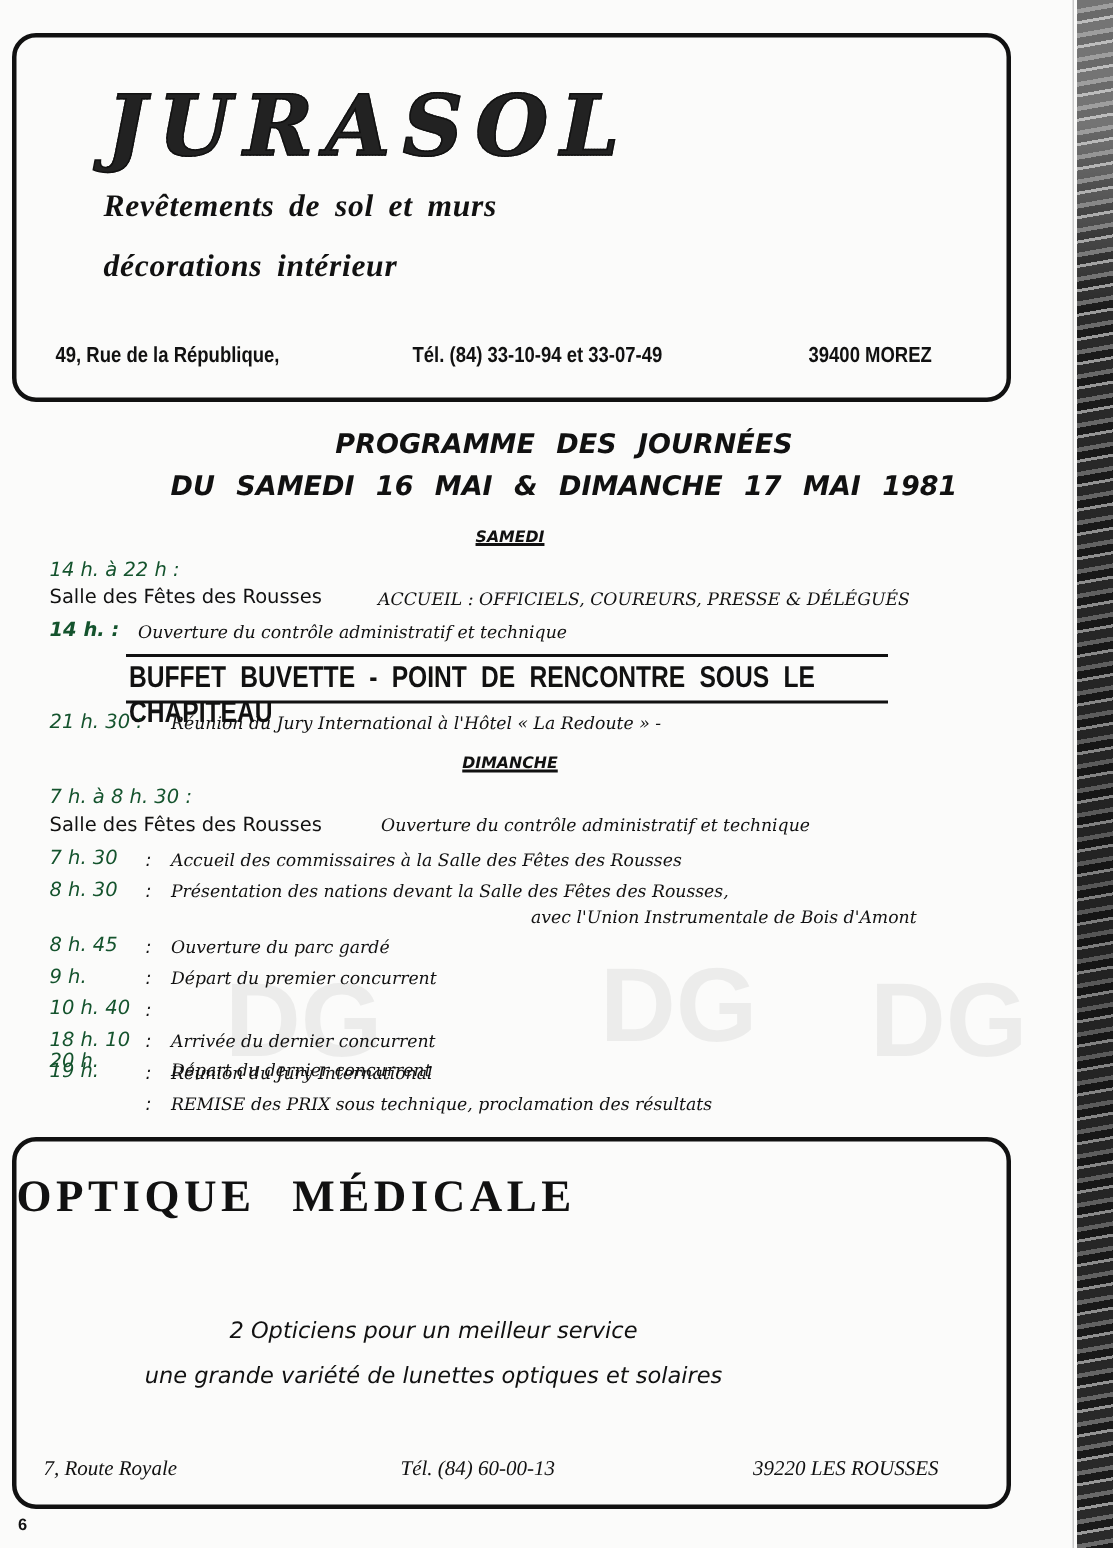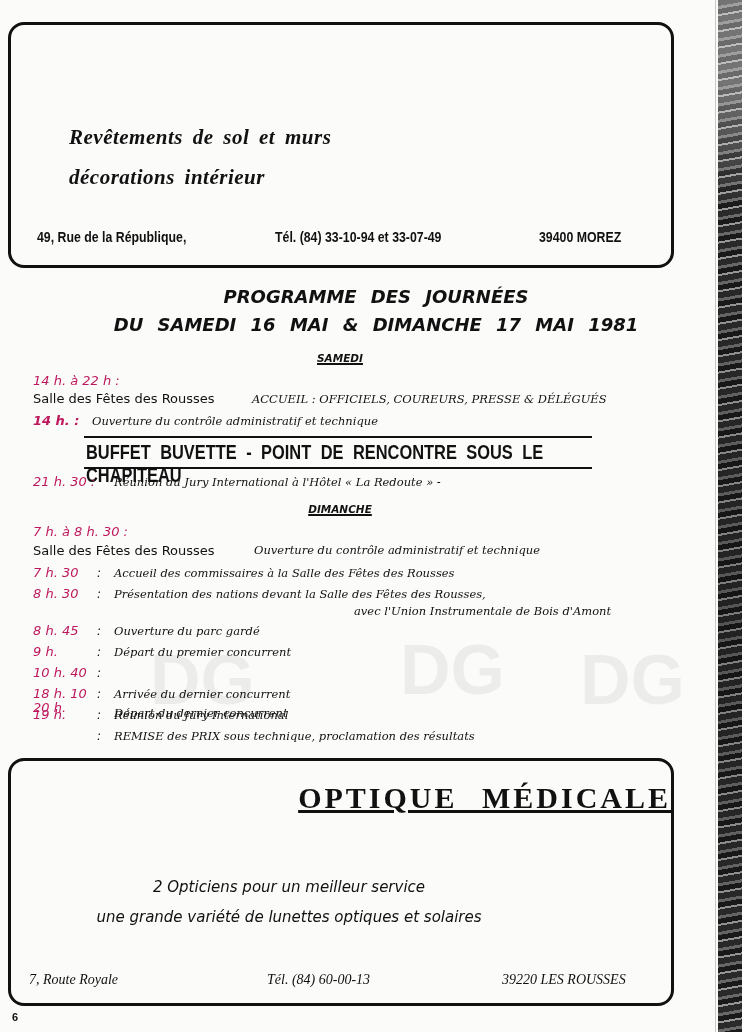--- a/index.html
+++ b/index.html
@@ -53,41 +53,41 @@
     font-family: "DejaVu Sans", sans-serif; font-weight: bold; font-style: italic;
     font-size: 18px; word-spacing: 8px; padding-left: 36px;
   }
   .section-head {
     position: absolute; left: 0; width: 680px; text-align: center;
     font-family: "DejaVu Sans", sans-serif; font-weight: bold; font-style: italic;
     font-size: 10.5px; text-decoration: underline; text-decoration-thickness: 2px;
   }
   .time {
     position: absolute; font-family: "DejaVu Sans", sans-serif; font-style: italic;
-    font-size: 13px; color: #be185d;
+    font-size: 13px; color: #14532d;
   }
   .venue {
     position: absolute; font-family: "DejaVu Sans", sans-serif; font-size: 13px;
   }
   .desc {
     position: absolute; font-family: "DejaVu Serif", serif; font-style: italic;
     font-size: 11.5px;
   }
   .colon { position: absolute; font-family: "DejaVu Sans", sans-serif; font-style: italic; font-size: 12px; }
 
   .buffet-rule { position: absolute; left: 84px; width: 508px; height: 2px; background: #111; }
   .buffet {
     position: absolute; left: 86px; top: 441px; font-family: "Liberation Sans", sans-serif;
     font-weight: bold; font-size: 20px; word-spacing: 6px;
     transform: scaleX(0.82); transform-origin: left;
   }
 
   .optique-title {
-    position: absolute; left: 0; width: 660px; text-align: right; top: 20px;
-    font-family: "Liberation Serif", serif; font-weight: bold; font-size: 30px; letter-spacing: 3px; word-spacing: 14px; text-decoration: underline;
+    position: absolute; left: 0; width: 660px; text-align: left; top: 20px;
+    font-family: "Liberation Serif", serif; font-weight: bold; font-size: 30px; letter-spacing: 3px; word-spacing: 14px;
   }
   .optique-sub {
     position: absolute; left: 0; width: 660px; text-align: center; top: 70px;
     font-family: "DejaVu Sans", sans-serif; font-size: 18px;
   }
   .optique-tag {
     position: absolute; left: 0; width: 556px; text-align: center;
     font-family: "DejaVu Sans", sans-serif; font-style: italic; font-size: 15px;
   }
   .optique-foot {
@@ -99,20 +99,21 @@
 <body>
 
 <div class="ghost" style="left:400px;top:630px;font-size:70px;">DG</div>
 <div class="ghost" style="left:580px;top:640px;font-size:70px;">DG</div>
 <div class="ghost" style="left:150px;top:640px;font-size:70px;">DG</div>
 
 <div class="edge-line"></div>
 <div class="photo-strip"></div>
 
 <div class="box" id="jurasol-box">
+  <div class="jurasol-logo">JURASOL</div>
   <div class="jurasol-line" style="top:140px;">décorations intérieur</div>
   <div class="jurasol-line" style="top:100px;">Revêtements de sol et murs</div>
   <div class="jurasol-addr" style="left:26px;">49, Rue de la République,</div>
   <div class="jurasol-addr" style="left:264px;">Tél. (84) 33-10-94 et 33-07-49</div>
   <div class="jurasol-addr" style="left:528px;">39400 MOREZ</div>
 </div>
 
 <div class="prog-title" style="top:286px;">PROGRAMME DES JOURNÉES</div>
 <div class="prog-title" style="top:314px;">DU SAMEDI 16 MAI &amp; DIMANCHE 17 MAI 1981</div>
 

